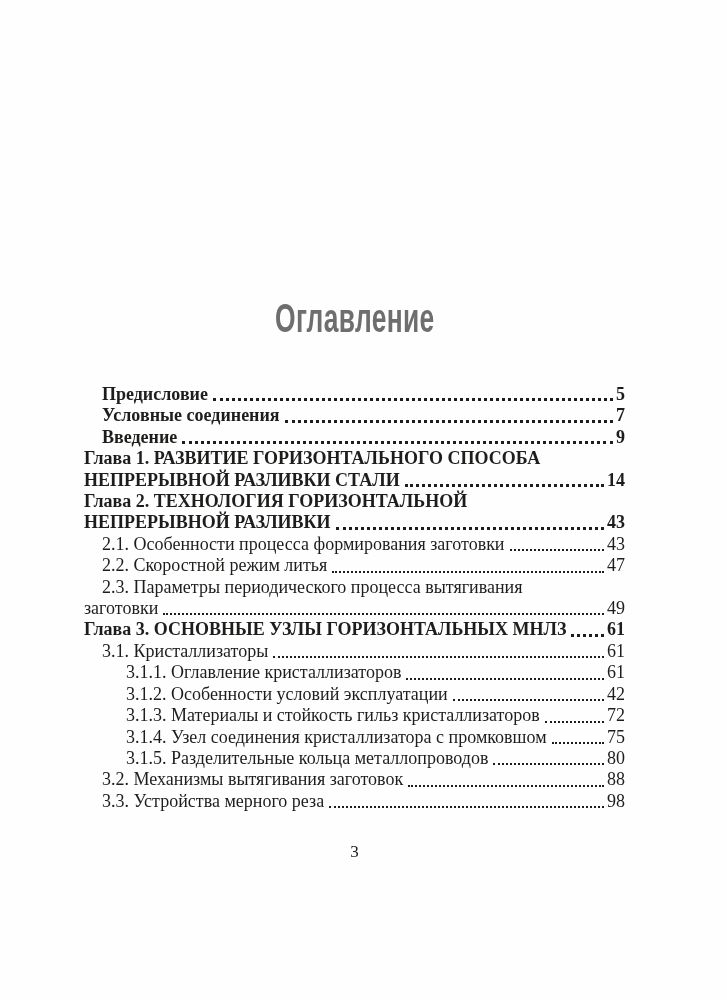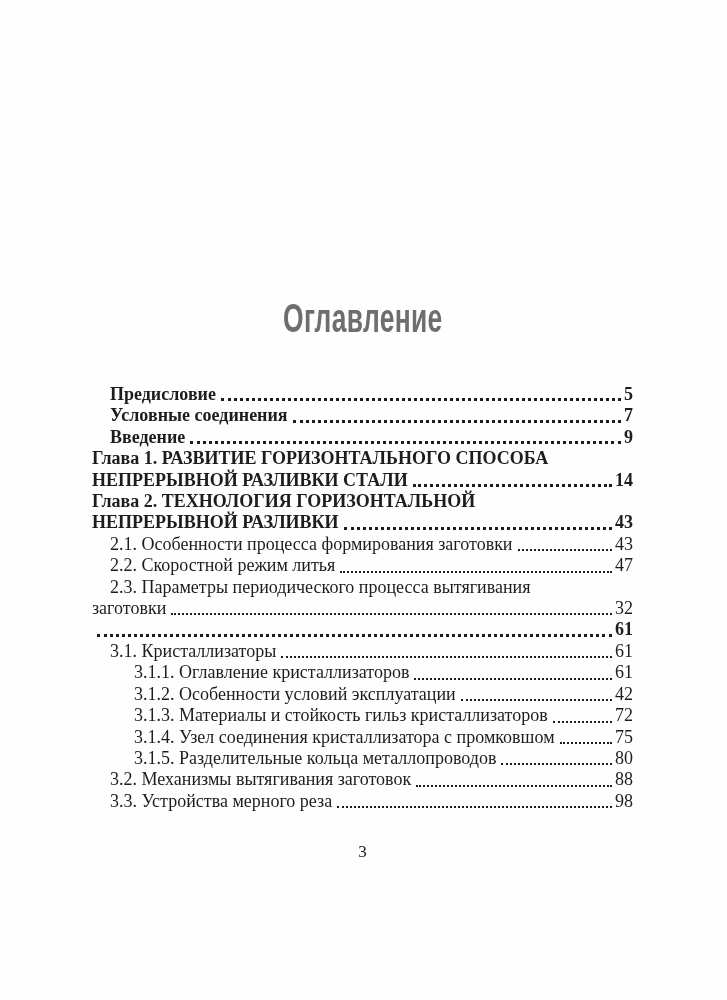--- a/index.html
+++ b/index.html
@@ -10,21 +10,21 @@
   .page {
     position: relative;
     width: 727px;
     height: 1000px;
     background: #fefefe;
     overflow: hidden;
     font-family: "Liberation Serif", serif;
   }
   .content {
     position: absolute;
-    left: 92px;
+    left: 84px;
     top: 0;
     width: 541px;
   }
   .toc-title {
     margin: 0;
     padding-top: 297px;
     text-align: center;
     font-family: "Liberation Sans", sans-serif;
     font-weight: bold;
     font-size: 40px;
@@ -118,23 +118,24 @@
           <span class="t">2.2. Скоростной режим литья</span>
           <span class="leader"></span>
           <span class="pg">47</span>
         </div>
         <div class="toc-line indent-1">
           <span class="t">2.3. Параметры периодического процесса вытягивания</span>
         </div>
         <div class="toc-line indent-0">
           <span class="t">заготовки</span>
           <span class="leader"></span>
-          <span class="pg">32</span>
+          <span class="pg">49</span>
         </div>
         <div class="toc-line indent-0 bold gap">
+          <span class="t">Глава 3. ОСНОВНЫЕ УЗЛЫ ГОРИЗОНТАЛЬНЫХ МНЛЗ</span>
           <span class="leader"></span>
           <span class="pg">61</span>
         </div>
         <div class="toc-line indent-1">
           <span class="t">3.1. Кристаллизаторы</span>
           <span class="leader"></span>
           <span class="pg">61</span>
         </div>
         <div class="toc-line indent-2">
           <span class="t">3.1.1. Оглавление кристаллизаторов</span>

